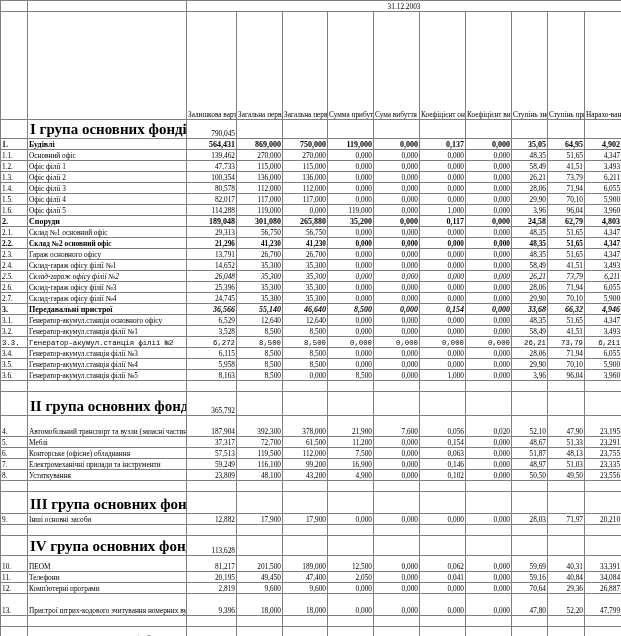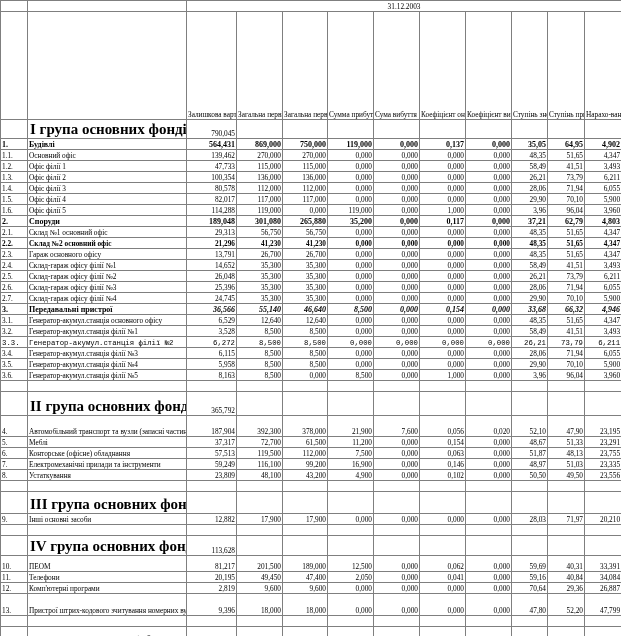--- a/index.html
+++ b/index.html
@@ -169,21 +169,21 @@
       <tr class="bold" style="height: 11px;">
         <td>2.</td>
         <td>Споруди</td>
         <td class="num">189,048</td>
         <td class="num">301,080</td>
         <td class="num">265,880</td>
         <td class="num">35,200</td>
         <td class="num">0,000</td>
         <td class="num">0,117</td>
         <td class="num">0,000</td>
-        <td class="num">37,21</td>
+        <td class="num">24,58</td>
         <td class="num">62,79</td>
         <td class="num">4,803</td>
       </tr>
       <tr style="height: 11px;">
         <td>2.1.</td>
         <td>Склад №1 основний офіс</td>
         <td class="num">29,313</td>
         <td class="num">56,750</td>
         <td class="num">56,750</td>
         <td class="num">0,000</td>
@@ -229,21 +229,21 @@
         <td class="num">35,300</td>
         <td class="num">35,300</td>
         <td class="num">0,000</td>
         <td class="num">0,000</td>
         <td class="num">0,000</td>
         <td class="num">0,000</td>
         <td class="num">58,49</td>
         <td class="num">41,51</td>
         <td class="num">3,493</td>
       </tr>
-      <tr style="height: 11px;">
+      <tr style="height: 11px; font-style: italic;">
         <td>2.5.</td>
         <td>Склад-гараж офісу філії №2</td>
         <td class="num">26,048</td>
         <td class="num">35,300</td>
         <td class="num">35,300</td>
         <td class="num">0,000</td>
         <td class="num">0,000</td>
         <td class="num">0,000</td>
         <td class="num">0,000</td>
         <td class="num">26,21</td>

